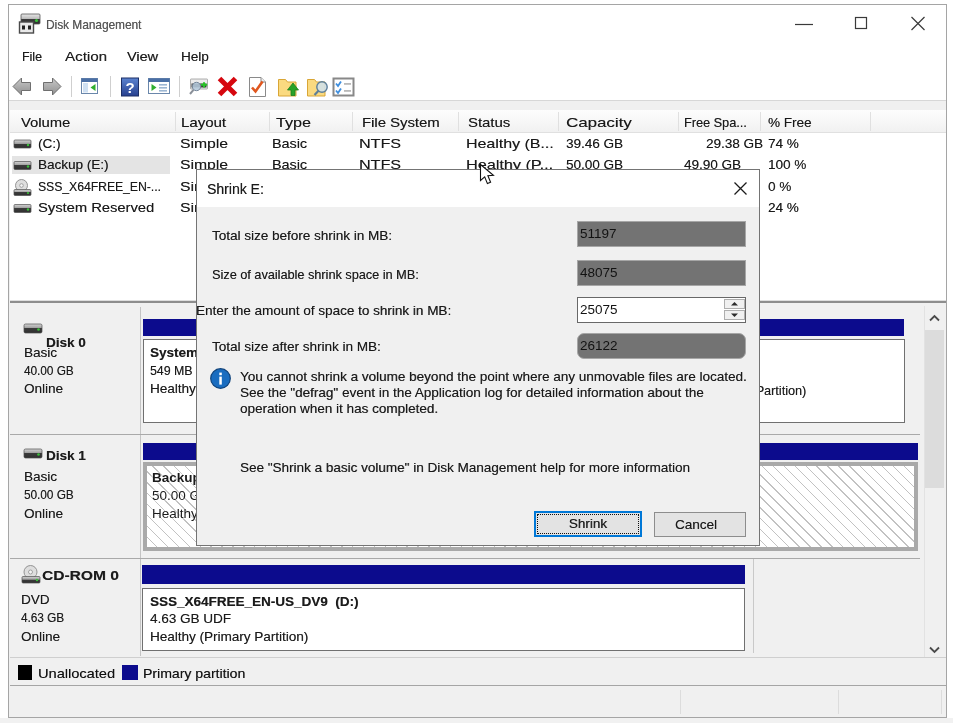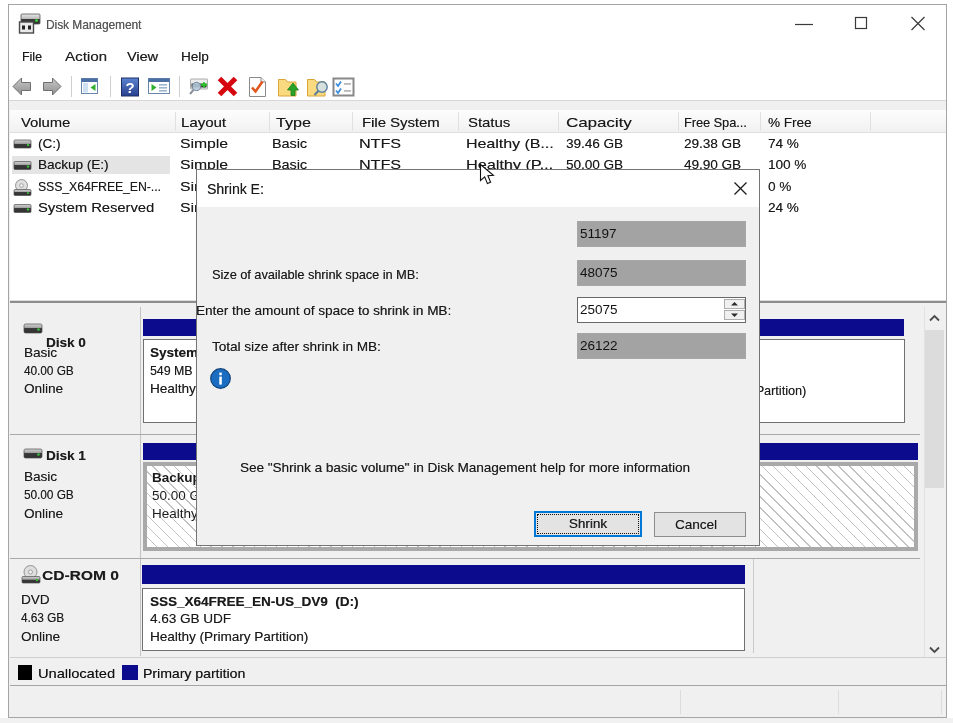--- a/index.html
+++ b/index.html
@@ -6,21 +6,21 @@
 html,body { width:953px; height:723px; background:#fff; font-family:"Liberation Sans", sans-serif; }
 #page { position:relative; width:953px; height:723px; background:#fff; overflow:hidden; }
 #page > div, #page > svg { position:absolute; }
 .t { position:absolute; white-space:nowrap; font-size:13.5px; color:#191919; height:17px; line-height:17px; transform-origin:left center; text-shadow:0.3px 0 0 rgba(25,25,25,0.55); }
 .t13 { position:absolute; white-space:nowrap; font-size:13.5px; color:#1b1b1b; height:17px; line-height:17px; transform-origin:left center; text-shadow:0.3px 0 0 rgba(27,27,27,0.55); }
 .b { font-weight:bold; }
 .vl { position:absolute; width:1px; background:#e0e0e0; }
 .hl { position:absolute; height:1px; background:#e0e0e0; }
 .band { position:absolute; background:#0c0b8d; }
 .pbox { position:absolute; background:#fff; border:1px solid #707070; }
-.field { position:absolute; left:577px; width:169px; height:26px; background:#a3a3a3; border:1px solid #a6a6a6; font-size:13.5px; color:#121212; line-height:23px; padding-left:2px; }
+.field { position:absolute; left:577px; width:169px; height:26px; background:#737373; border:1px solid #a6a6a6; font-size:13.5px; color:#121212; line-height:23px; padding-left:2px; }
 </style>
 </head>
 <body>
 <div id="page">
 
   <div style="left:8px; top:4px; width:939px; height:714px; background:#f0f0f0; border:1px solid #a5a5a5;"></div>
 
   <div style="left:0; top:718px; width:953px; height:5px; background:#f1f1f1;"></div>
 
   <div style="left:9px; top:5px; width:937px; height:39px; background:#fff;"></div>
@@ -160,21 +160,21 @@
       <circle cx="15" cy="8" r="1.2" fill="#39c039"></circle>
     </g>
   </svg>
 
   <div class="t" style="left:38px; top:135px;">(C:)</div>
   <div class="t" style="transform:scaleX(1.16); left:180px; top:135px;">Simple</div>
   <div class="t" style="transform:scaleX(1.06); left:272px; top:135px;">Basic</div>
   <div class="t" style="transform:scaleX(1.19); left:359px; top:135px;">NTFS</div>
   <div class="t" style="transform:scaleX(1.18); left:466px; top:135px;">Healthy (B...</div>
   <div class="t" style="left:566px; top:135px;">39.46 GB</div>
-  <div class="t" style="left:684px; top:135px;">29.38 GB</div>
+  <div class="t" style="left:706px; top:135px;">29.38 GB</div>
   <div class="t" style="left:768px; top:135px;">74 %</div>
 
   <div class="t" style="left:38px; top:156px;">Backup (E:)</div>
   <div class="t" style="transform:scaleX(1.16); left:180px; top:156px;">Simple</div>
   <div class="t" style="transform:scaleX(1.06); left:272px; top:156px;">Basic</div>
   <div class="t" style="transform:scaleX(1.19); left:359px; top:156px;">NTFS</div>
   <div class="t" style="transform:scaleX(1.2); left:466px; top:156px;">Healthy (P...</div>
   <div class="t" style="left:566px; top:156px;">50.00 GB</div>
   <div class="t" style="left:684px; top:156px;">49.90 GB</div>
   <div class="t" style="left:768px; top:156px;">100 %</div>
@@ -277,40 +277,42 @@
   <div class="vl" style="left:680px; top:690px; height:24px; background:#dcdcdc;"></div>
   <div class="vl" style="left:838px; top:690px; height:24px; background:#dcdcdc;"></div>
   <div class="vl" style="left:941px; top:690px; height:24px; background:#dcdcdc;"></div>
 
   <div style="left:196px; top:169px; width:564px; height:377px; background:#f0f0f0; border:1px solid #747474;"></div>
   <div style="left:197px; top:170px; width:562px; height:37px; background:#fff;"></div>
   <div class="t" style="left:207px; top:181px; font-size:14px;">Shrink E:</div>
   <svg style="left:732px; top:180px;" width="18" height="18" viewBox="0 0 18 18">
     <path d="M2.5 2.5 L14.5 14.5 M14.5 2.5 L2.5 14.5" stroke="#1b1b1b" stroke-width="1.3"></path>
   </svg>
+  <div class="t" style="left:212px; top:227px;">Total size before shrink in MB:</div>
   <div class="t" style="transform:scaleX(0.94); left:212px; top:266px;">Size of available shrink space in MB:</div>
   <div class="t" style="left:196px; top:302px;">Enter the amount of space to shrink in MB:</div>
   <div class="t" style="left:212px; top:338px;">Total size after shrink in MB:</div>
   <div class="field" style="top:221px;">51197</div>
   <div class="field" style="top:260px;">48075</div>
   <div class="field" style="top:297px; background:#fff; border-color:#686868;">25075</div>
   <div style="left:724px; top:299px; width:21px; height:22px;">
     <div style="position:absolute; left:0; top:0; width:21px; height:10px; background:#f0f0f0; border:1px solid #aeaeae;"></div>
     <div style="position:absolute; left:0; top:11px; width:21px; height:10px; background:#f0f0f0; border:1px solid #aeaeae;"></div>
     <svg style="position:absolute; left:0; top:0;" width="21" height="21" viewBox="0 0 21 21">
       <path d="M7 6.5 L10.5 3 L14 6.5 Z" fill="#2b2b2b"></path>
       <path d="M7 14.5 L10.5 18 L14 14.5 Z" fill="#2b2b2b"></path>
     </svg>
   </div>
-  <div class="field" style="top:333px;">26122</div>
+  <div class="field" style="top:333px;border-radius:7px;">26122</div>
   <svg style="left:210px; top:368px;" width="21" height="21" viewBox="0 0 21 21">
     <circle cx="10.5" cy="10.5" r="9.8" fill="#1a6dc0" stroke="#11447c" stroke-width="1.2"></circle>
     <rect x="9.3" y="4.6" width="2.5" height="2.6" fill="#fff"></rect>
     <rect x="9.3" y="8.6" width="2.5" height="8" fill="#fff"></rect>
   </svg>
+  <div class="t" style="left:240px; top:369px; line-height:15.8px; height:48px;">You cannot shrink a volume beyond the point where any unmovable files are located.<br>See the "defrag" event in the Application log for detailed information about the<br>operation when it has completed.</div>
   <div class="t" style="left:240px; top:459px;">See "Shrink a basic volume" in Disk Management help for more information</div>
   <div style="left:534px; top:511px; width:108px; height:26px; background:#e3e3e3; border:2px solid #0078d7; outline:1px dotted #111; outline-offset:-4px;"></div>
   <div class="t" style="left:534px; top:515px; width:108px; text-align:center;">Shrink</div>
   <div style="left:654px; top:512px; width:92px; height:25px; background:#e3e3e3; border:1px solid #8d8d8d;"></div>
   <div class="t" style="left:654px; top:516px; width:84px; text-align:center;">Cancel</div>
 
   <svg style="left:478px; top:163px;" width="22" height="26" viewBox="0 0 22 26">
     <path d="M2.5 1.5 L2.5 17.5 L6.7 13.9 L9.4 20.6 L12.6 19.2 L9.9 12.7 L15.4 12.4 Z" fill="#fff" stroke="#111" stroke-width="1.1"></path>
   </svg>
 </div>

